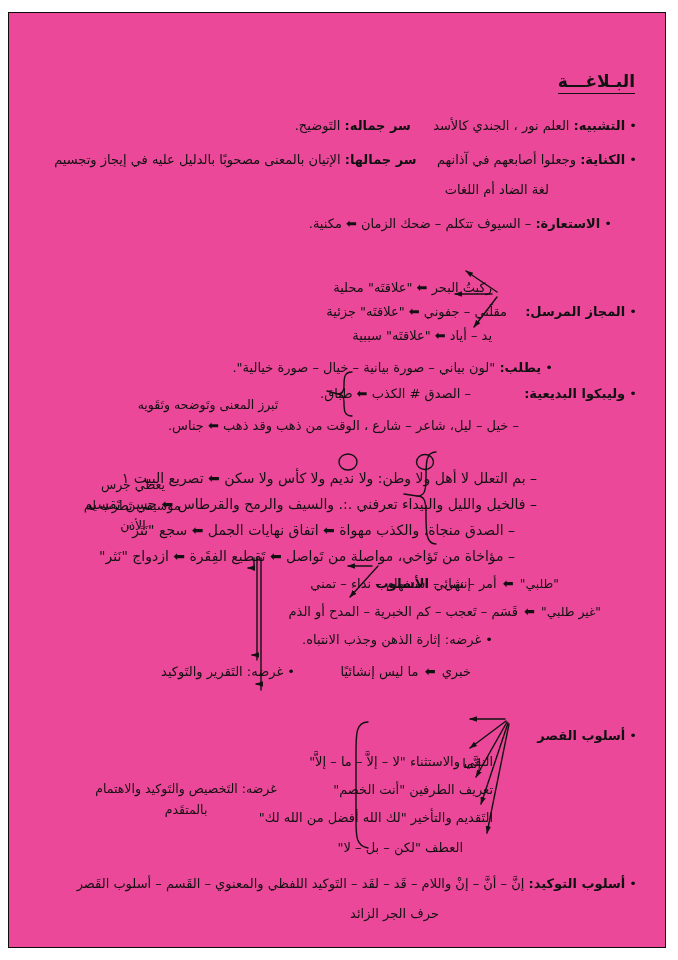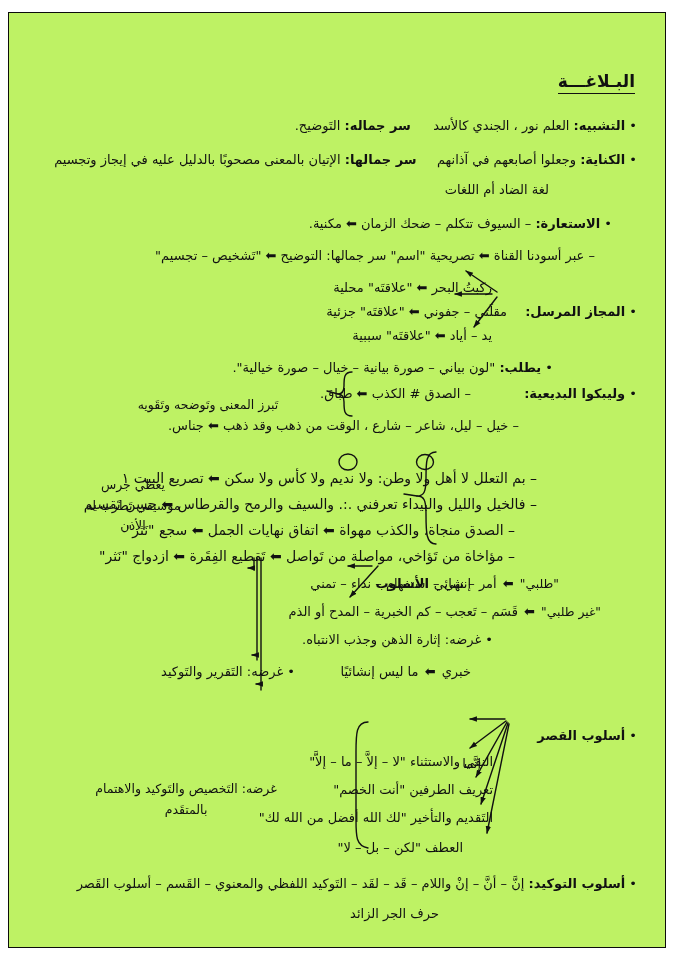--- a/index.html
+++ b/index.html
@@ -4,21 +4,21 @@
 <title>البلاغة</title>
 <style>
   html,body{margin:0;padding:0;background:#ffffff;}
   body{
     width:678px;height:960px;position:relative;overflow:hidden;
     font-family:"DejaVu Sans","Liberation Sans",sans-serif;
     color:#111;
   }
   .page-frame{
     position:absolute;left:8px;top:12px;width:658px;height:936px;
-    border:1.6px solid #0c0c0c;box-sizing:border-box;background:#bef264;padding-left:19px;
+    border:1.6px solid #0c0c0c;box-sizing:border-box;background:#ec4899;padding-left:19px;
   }
   .inner{
     position:absolute;left:0;top:0;width:658px;height:936px;
     box-sizing:border-box;padding:0;
   }
   
   .title-wrap{position:absolute;right:32px;top:58px;text-align:right;}
   .doc-title{
     font-size:17px;font-weight:700;letter-spacing:1px;
     border-bottom:1.4px solid #111;padding-bottom:1px;display:inline-block;
@@ -68,21 +68,20 @@
       <b>سر جمالها:</b>
       <span>الإتيان بالمعنى مصحوبًا بالدليل عليه في إيجاز وتجسيم</span>
     </div>
     <div class="row r-right sz14" style="top:168px;right:118px;">لغة الضاد أم اللغات</div>
 
     <div class="row r-right sz14" style="top:202px;right:55px;">
       <span>•</span>
       <b>الاستعارة:</b>
       <span>– السيوف تتكلم – ضحك الزمان ⬅ مكنية.</span>
     </div>
-    <div class="row r-right sz13" style="top:234px;right:72px;">– عبر أسودنا القناة ⬅ تصريحية "اسم"  سر جمالها: التوضيح ⬅ "تَشخيص – تجسيم"</div>
     <div class="row r-right sz13" style="top:266px;right:175px;">ركبتُ البحر ⬅ "علاقتَه" محلية</div>
 
     <div class="row r-right sz13" style="top:290px;right:30px;">
       <span>•</span>
       <b>المجاز المرسل:</b>
     </div>
     <div class="row r-right sz13" style="top:290px;right:160px;">مقلَتي – جفوني ⬅ "علاقتَه" جزئية</div>
     <div class="row r-right sz13" style="top:314px;right:175px;">يد – أياد ⬅ "علاقتَه" سببية</div>
 
     <div class="row r-right sz13" style="top:346px;right:114px;">

